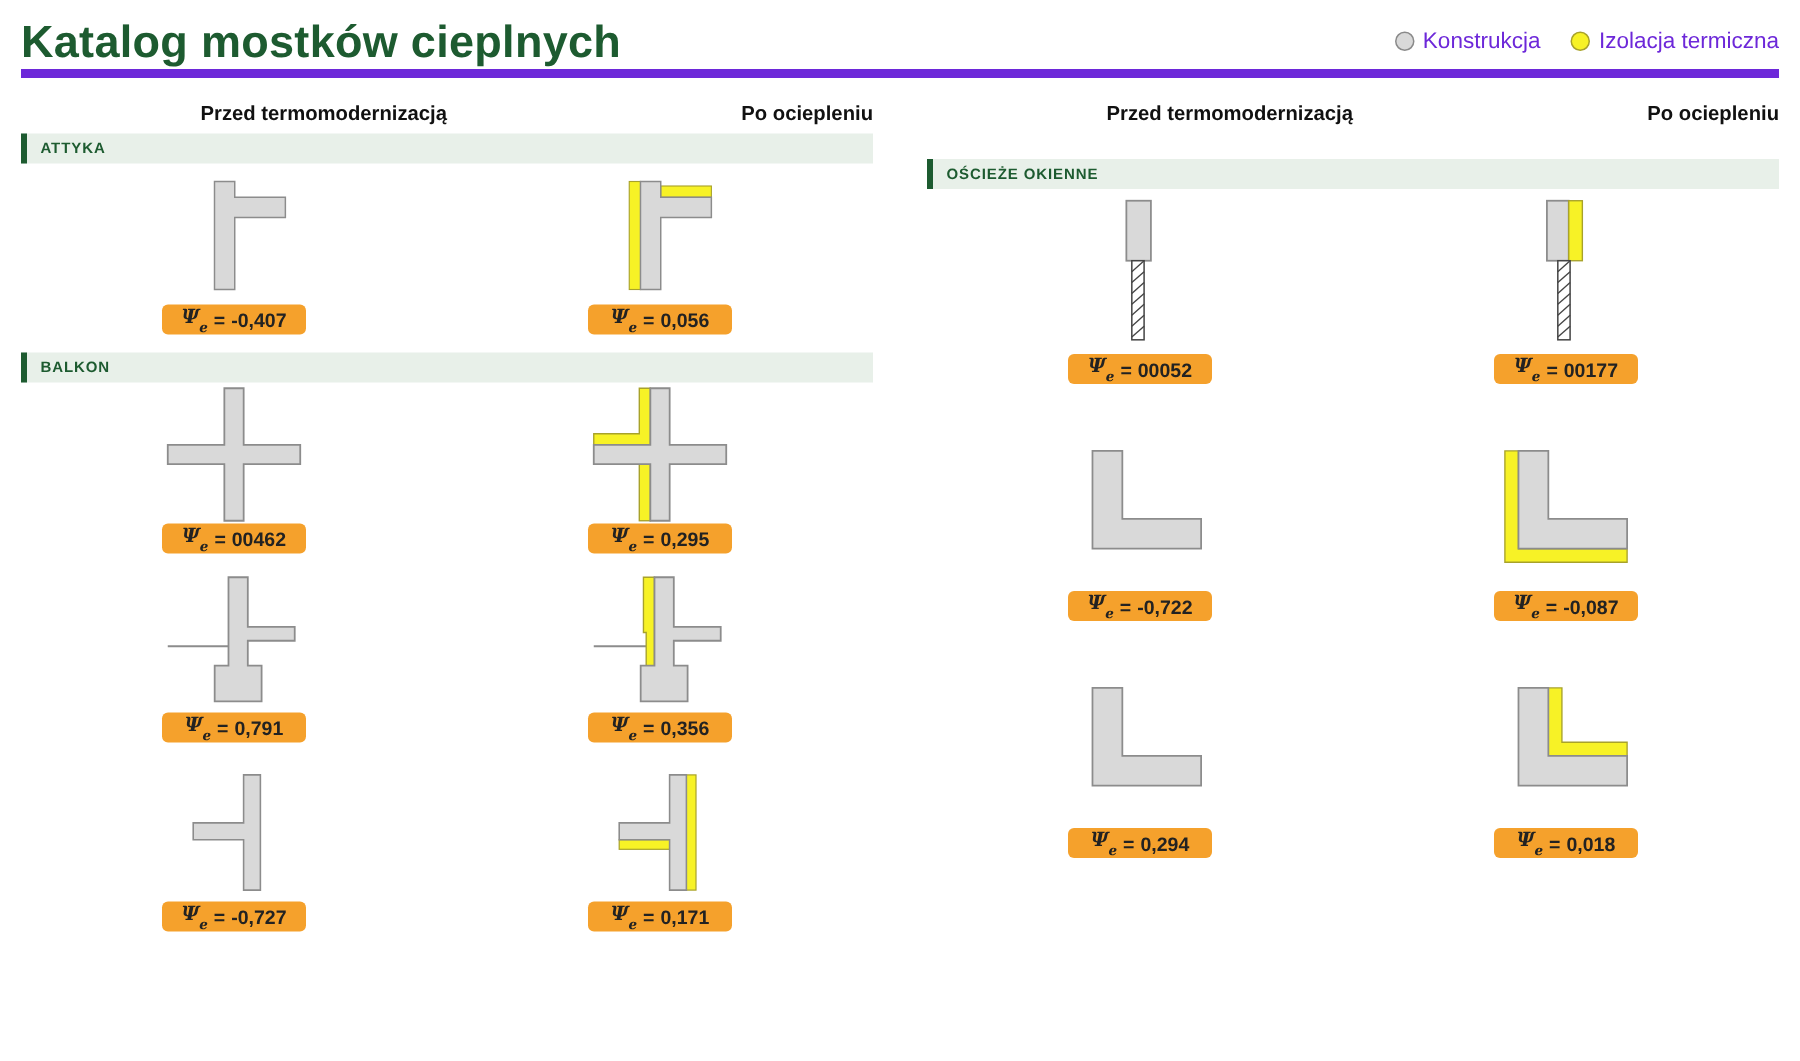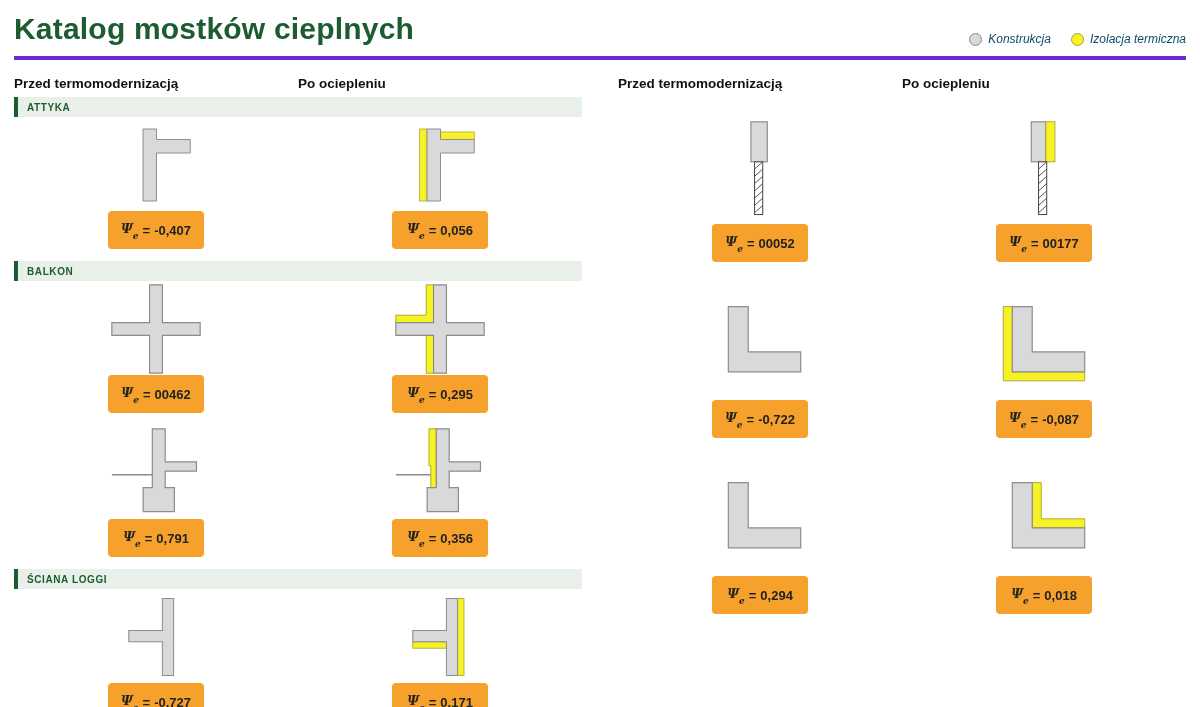--- a/index.html
+++ b/index.html
@@ -1,51 +1,51 @@
 <!DOCTYPE html>
 <html><head>
 <meta charset="utf-8">
 <style>
 * { margin:0; padding:0; box-sizing:border-box; }
 html,body { width:1200px; height:707px; background:#ffffff; overflow:hidden;
   font-family:"Liberation Sans", sans-serif; }
 .page { padding:12px 14px 0 14px; }
 
 
-.app-header { position:relative; border-bottom:4px solid #6d28d9; padding-bottom:10px; }
+.app-header { position:relative; border-bottom:6px solid #6d28d9; }
 .title { font-size:30px; font-weight:bold; color:#1d5b30; letter-spacing:0.2px; }
 .subtitle { font-size:15px; color:#5d5d5d; margin-top:4px; }
 .subtitle sub { font-size:10px; }
 .legend { position:absolute; right:0; bottom:10px; display:flex; gap:20px;
-  align-items:center; font-size:12px; color:#0c4a6e;font-style:italic; }
+  align-items:center; font-size:15px; color:#6d28d9; }
 .legend-item { display:flex; align-items:center; gap:6px; }
 .dot { width:13px; height:13px; border-radius:50%; }
 .dot-gray { background:#d9d9d9; border:1.5px solid #8a8a8a; }
 .dot-yellow { background:#f7f226; border:1.5px solid #a8a22a; }
 
 
 .columns { display:flex; gap:36px; margin-top:16px; }
 .col { flex:1; min-width:0; }
 .col-headers { display:flex; margin-bottom:6px; }
 .right .col-headers { margin-bottom:23px; }
-.col-headers > div { flex:1; text-align:left; font-weight:bold; font-size:13.5px; color:#111; }
+.col-headers > div { flex:1; text-align:right; font-weight:bold; font-size:13.5px; color:#111; }
 
 
 .section { margin-bottom:12px; }
 .right .section { margin-bottom:28px; }
 .section-header { background:#e8f0e9; border-left:4px solid #1d5b30; height:20px;
   display:flex; align-items:center; padding:4px 9px; font-size:10px; font-weight:bold;
   color:#1d5b30; letter-spacing:0.6px; }
 .pair { display:flex; }
 .cell { flex:1; display:flex; flex-direction:column; align-items:center; }
 .figure-box { height:92px; margin-top:2px; display:flex; align-items:center; justify-content:center; }
 .right .figure-box { height:108px; }
 
 
-.badge { background:#f5a12c; border-radius:4px; height:38px; min-width:96px;
+.badge { background:#f5a12c; border-radius:4px; height:20px; min-width:96px;
   padding:0 13px; display:flex; align-items:center; justify-content:center; gap:4px;
   font-size:13px; font-weight:bold; color:#222; }
 .badge .sym { font-family:"DejaVu Serif", serif; font-style:italic; }
 .badge sub { font-size:9px; font-style:italic; line-height:1; position:relative; top:2px; }
 
 
 svg .gray  { fill:#d9d9d9; stroke:#8c8c8c; stroke-width:1.3; }
 svg .yel   { fill:#f7f226; stroke:#a8a22a; stroke-width:1; }
 svg .gline { stroke:#8c8c8c; stroke-width:1.6; }
 svg .frame { fill:#ffffff; stroke:#444; stroke-width:1.1; }
@@ -172,23 +172,20 @@
             <div class="badge">
               <span class="sym"><span>Ψ</span><sub>e</sub></span>
               <span>=</span>
               <span>0,356</span>
             </div>
           </div>
         </div>
       </section>
 
       <section class="section">
-        <div class="section-header">
-          <span>ŚCIANA LOGGI</span>
-        </div>
         <div class="pair">
           <div class="cell">
             <div class="figure-box">
               <svg width="64" height="88" viewBox="0 0 80 100">
                 <path class="gray" d="M48,2 L62,2 L62,98 L48,98 L48,56 L6,56 L6,42 L48,42 Z"></path>
               </svg>
             </div>
             <div class="badge">
               <span class="sym"><span>Ψ</span><sub>e</sub></span>
               <span>=</span>
@@ -213,20 +210,23 @@
       </section>
     </div>
 
     <div class="col right">
       <div class="col-headers">
         <div>Przed termomodernizacją</div>
         <div>Po ociepleniu</div>
       </div>
 
       <section class="section">
+        <div class="section-header">
+          <span>OŚCIEŻE OKIENNE</span>
+        </div>
         <div class="pair">
           <div class="cell">
             <div class="figure-box">
               <svg width="56" height="100" viewBox="0 0 60 110">
                 <rect class="gray" x="20" y="2" width="18" height="44"></rect>
                 <rect class="frame" x="24" y="46" width="9" height="58"></rect>
                 <g>
                   <line class="hatch" x1="24" y1="54" x2="33" y2="46"></line>
                   <line class="hatch" x1="24" y1="62" x2="33" y2="54"></line>
                   <line class="hatch" x1="24" y1="70" x2="33" y2="62"></line>

